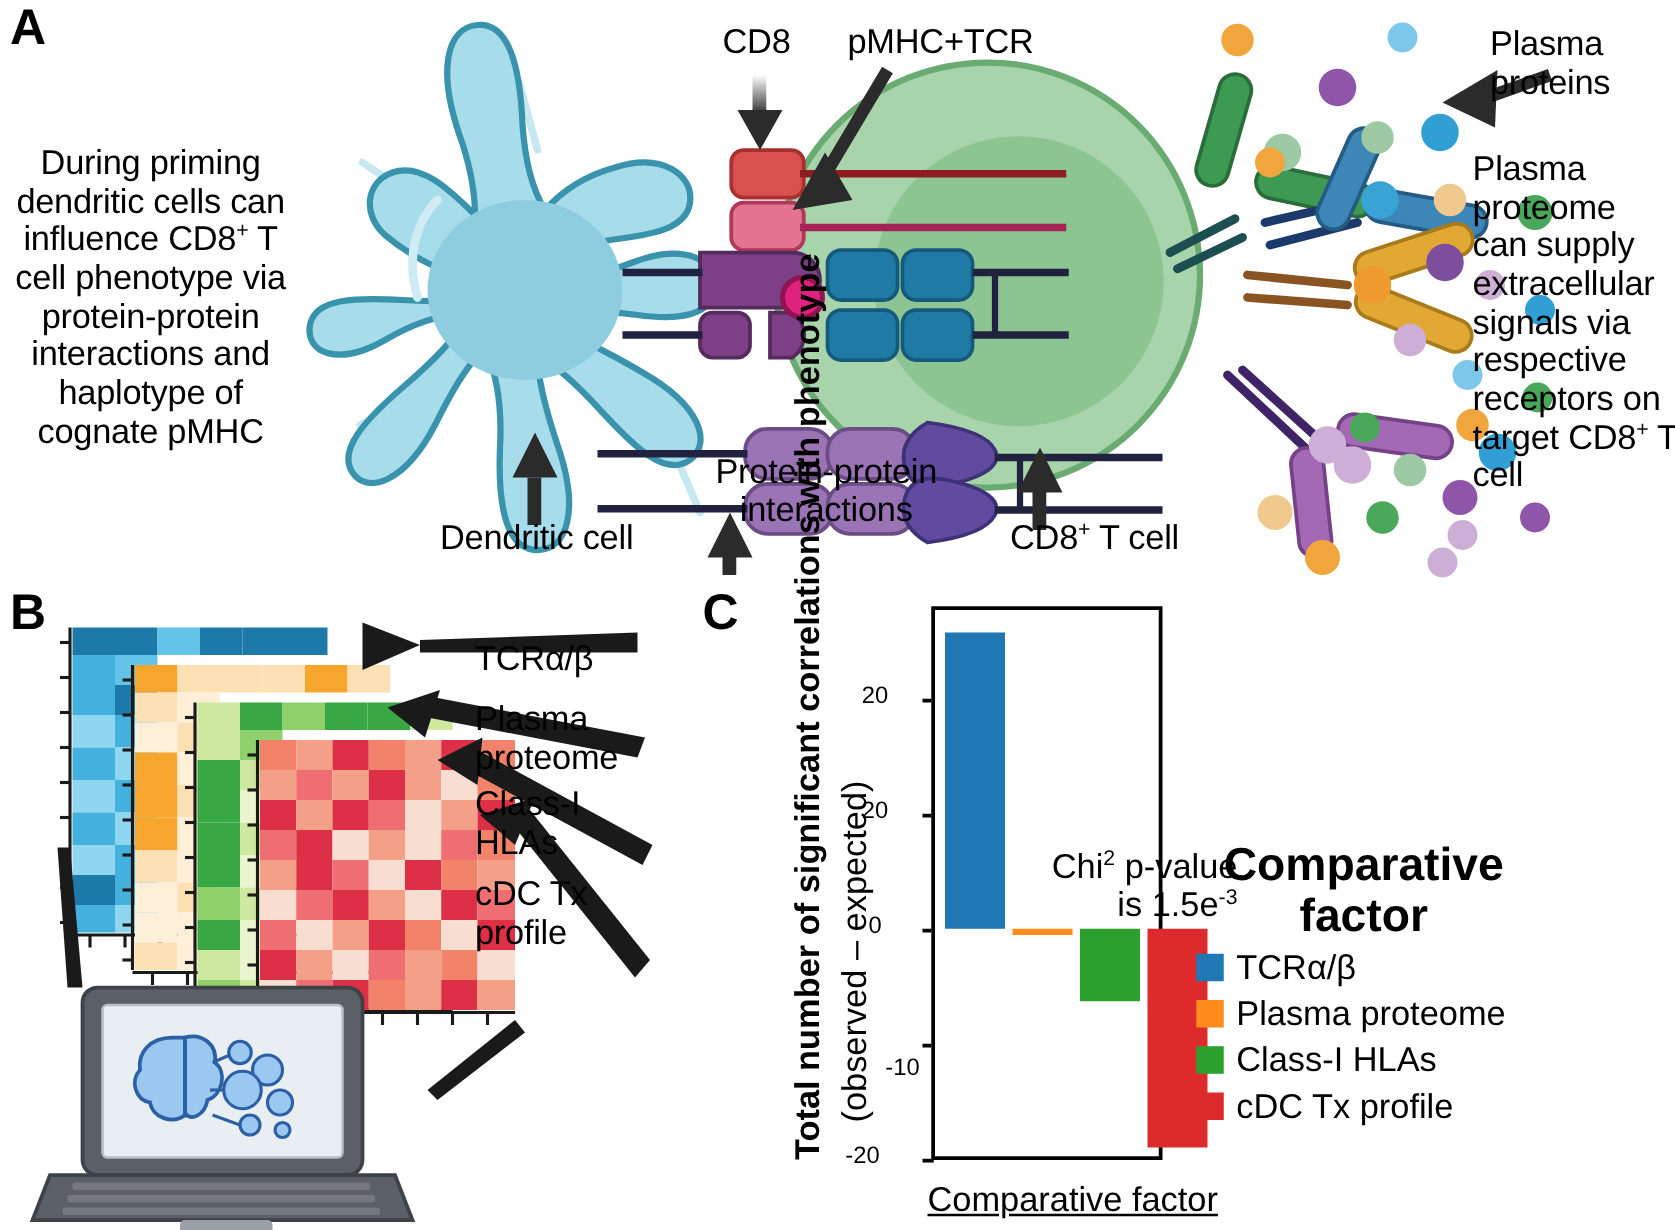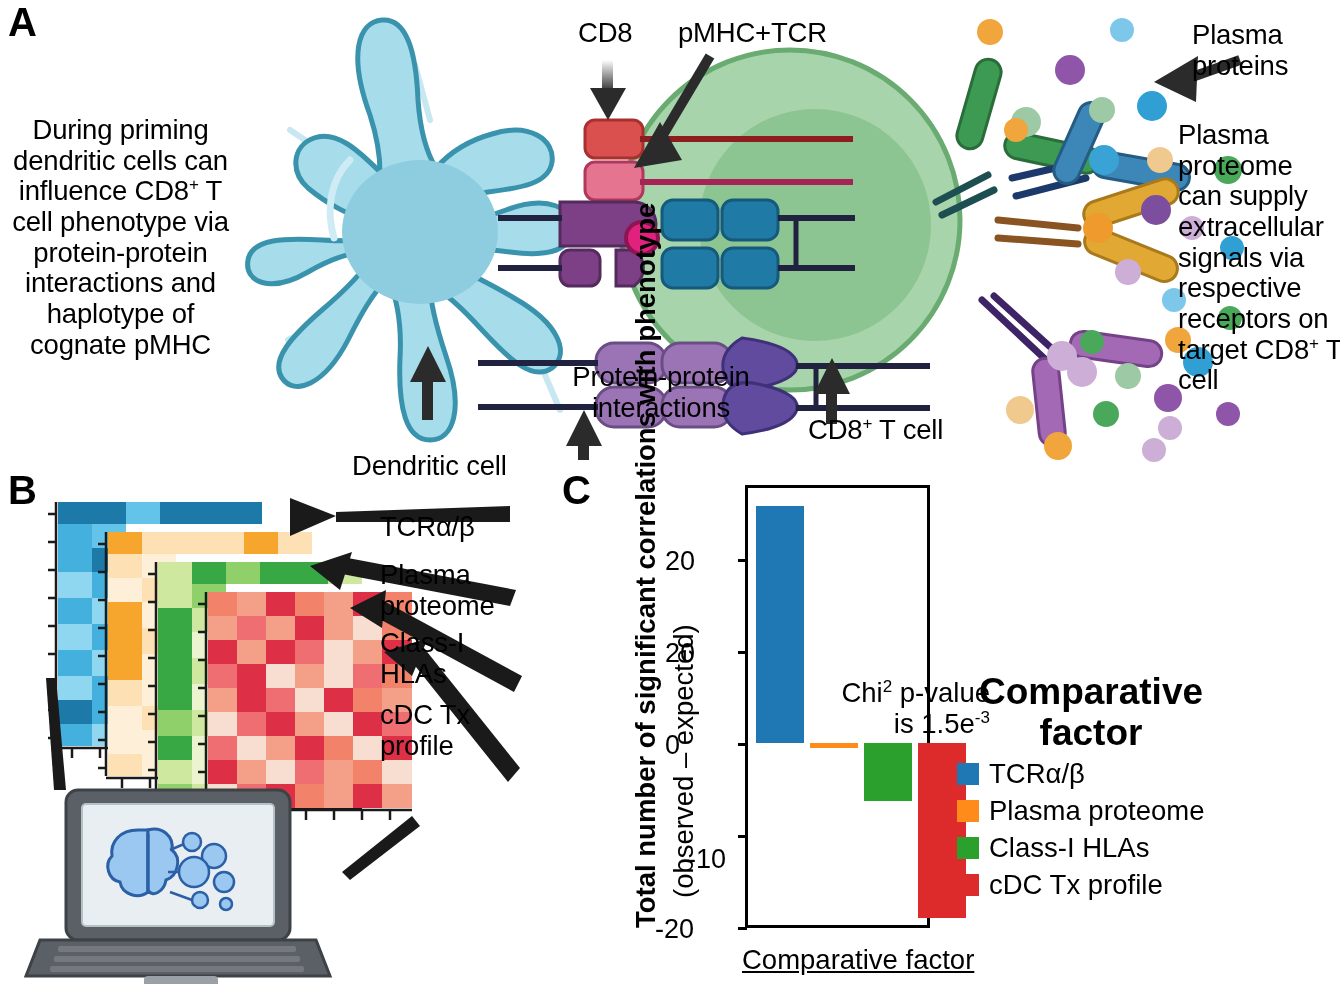--- a/index.html
+++ b/index.html
@@ -19,21 +19,21 @@
   .txt.center{text-align:center;}
   .txt sup{font-size:0.62em;vertical-align:super;line-height:0;}
 
   
   svg{display:block;overflow:visible;}
 
   
   #panelC-plot{position:absolute;left:745px;top:485px;width:185px;height:443px;
                border:3px solid #000;box-sizing:border-box;background:#fff;}
   .bar{position:absolute;}
-  .ytick-lab{position:absolute;font-size:27px;text-align:left;width:70px;}
+  .ytick-lab{position:absolute;font-size:19px;text-align:center;width:70px;}
   .ytick-mark{position:absolute;width:9px;height:3px;background:#000;}
   .axis-title-x{position:absolute;font-size:27.5px;text-decoration:underline;}
   .axis-title-y{position:absolute;font-size:27.5px;font-weight:bold;
                 transform:rotate(-90deg);transform-origin:left top;white-space:nowrap;}
   .axis-title-y.sub{font-weight:normal;}
   .annot{position:absolute;font-size:27.5px;text-align:right;line-height:1.12;}
   .annot sup{font-size:0.62em;vertical-align:super;line-height:0;}
 
   
   #legend{position:absolute;left:957px;top:672px;width:300px;}
@@ -254,21 +254,21 @@
   <div class="abs txt center" style="left:8px;top:115px;width:225px;">During priming dendritic cells can influence CD8<sup>+</sup> T cell phenotype via protein-protein interactions and haplotype of cognate pMHC</div>
 
   <div class="abs txt" style="left:1178px;top:20px;width:160px;margin-left:14px;">Plasma proteins</div>
 
   <div class="abs txt" style="left:1178px;top:120px;width:165px;">Plasma proteome can supply extracellular signals via respective receptors on target CD8<sup>+</sup> T cell</div>
 
   <div class="abs txt" style="left:578px;top:18px;">CD8</div>
 
   <div class="abs txt" style="left:678px;top:18px;">pMHC+TCR</div>
 
-  <div class="abs txt" style="left:352px;top:415px;margin-top:36px;">Dendritic cell</div>
+  <div class="abs txt" style="left:352px;top:415px;">Dendritic cell</div>
 
   <div class="abs txt center" style="left:556px;top:362px;width:210px;">Protein-protein interactions</div>
 
   <div class="abs txt" style="left:808px;top:415px;">CD8<sup>+</sup> T cell</div>
 
   <div class="abs panel-letter" style="left:8px;top:470px;">B</div>
 
   <svg class="abs" style="left:30px;top:490px;" width="510" height="480" viewBox="0 0 510 480">
     <defs>
       

